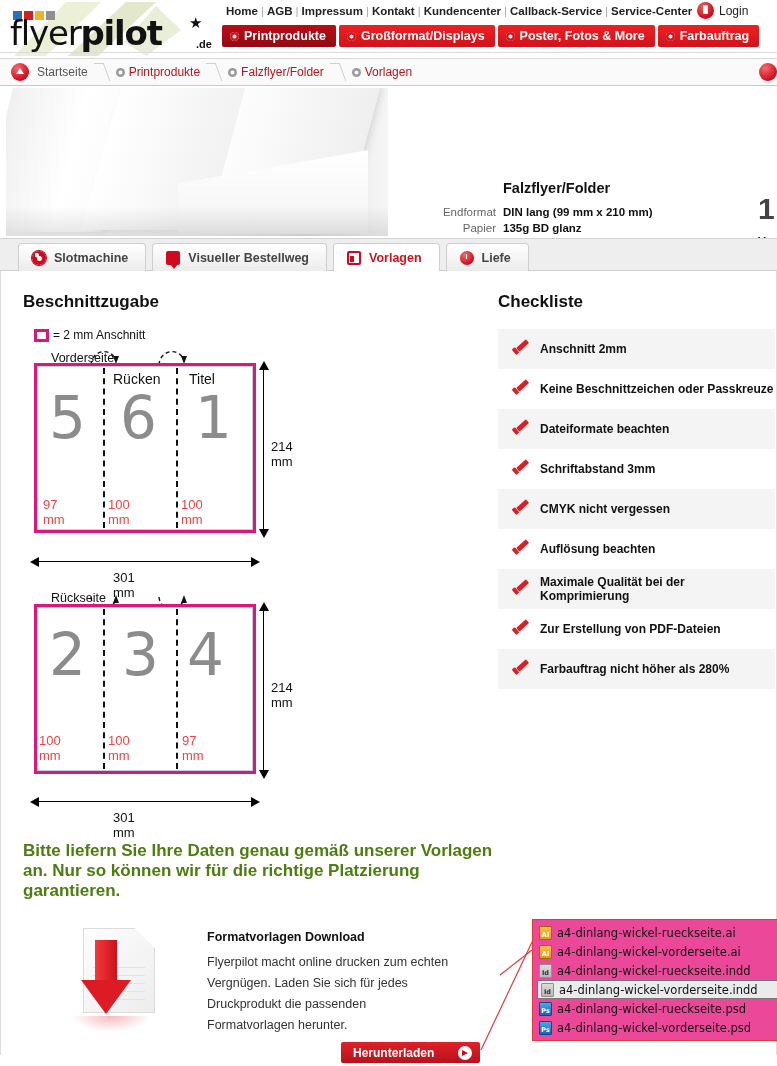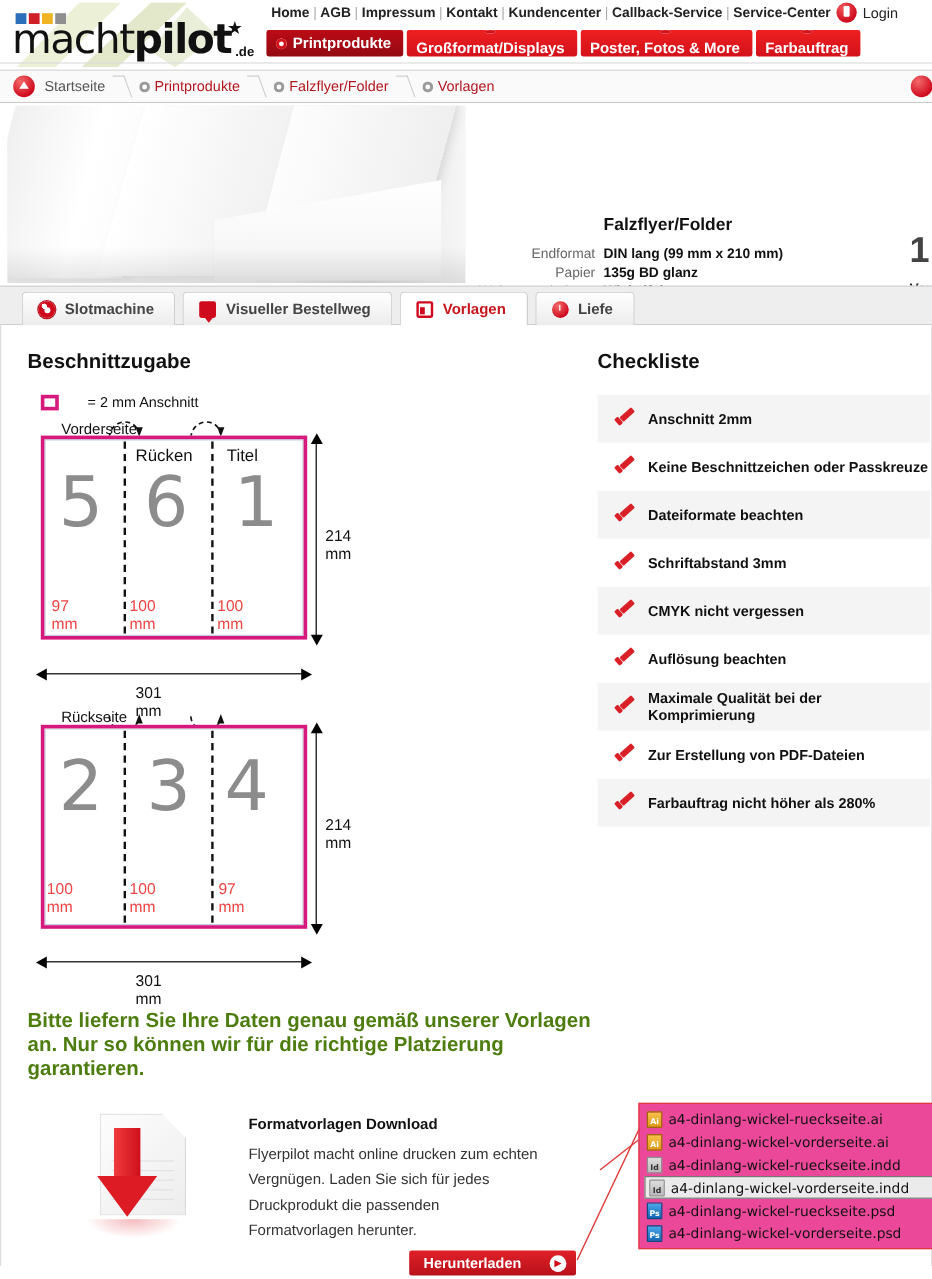--- a/index.html
+++ b/index.html
@@ -52,21 +52,21 @@
   }
   .login-lbl { font-size:12px; color:#222; }
 
   .mainnav { position:absolute; left:222px; top:25px; display:flex; gap:3px; }
   .navbtn {
     height:22px; padding:0 10px 0 8px; display:flex; align-items:center; gap:5px;
     color:#fff; font-size:12.5px; font-weight:bold; white-space:nowrap;
     border-radius:2px;
   }
   .navbtn.dark { background:linear-gradient(to bottom,#bb0b16,#930a12); }
-  .navbtn.bright { background:linear-gradient(to bottom,#ee2020,#d3111b);flex-direction:column; }
+  .navbtn.bright { background:linear-gradient(to bottom,#ee2020,#d3111b); }
   .navbtn .dot {
     width:9px; height:9px; border-radius:50%; background:#fff;
     box-shadow:inset 0 0 0 2.5px #d3111b;
   }
   .hdr-rule { position:absolute; left:0; top:52px; width:777px; height:1px; background:#ddd; }
 
   
   .crumbbar {
     position:relative; height:28px; background:#fafafa;
     border-top:1px solid #d8d8d8; border-bottom:1px solid #c9c9c9;
@@ -218,21 +218,21 @@
 
   
   .content { position:relative; height:784px; background:#fff;
              border-left:1px solid #dcdcdc; border-right:1px solid #dcdcdc; }
 
   .h2 { position:absolute; font-size:17px; font-weight:bold; color:#111; }
   #h-beschnitt { left:22px; top:21px; }
   #h-check { left:497px; top:21px; }
 
   
-  .legend { position:absolute; left:33px; top:57px; display:flex; align-items:center; gap:24px; }
+  .legend { position:absolute; left:33px; top:57px; display:flex; align-items:center; gap:4px; }
   .legend .sq { width:15px; height:13px; border:3px solid #d6197d; background:#fff; }
   .legend .lbl { font-size:12px; color:#111; }
 
   
   .diagram { position:absolute; }
   .dg-caption { position:absolute; font-size:12.5px; color:#111;margin-left:28px; }
   .dg-box {
     position:absolute; border:3px solid #d6197d; background:#fff;
     box-shadow:inset 0 0 0 1px #c3cfdd;
   }
@@ -354,21 +354,21 @@
       <path d="M60 0 L95 0 L40 54 L8 54 Z" fill="#e9eed2" opacity=".9"></path>
       <path d="M120 0 L150 0 L92 54 L62 54 Z" fill="#dde4c0" opacity=".85"></path>
       <path d="M150 4 L175 28 L140 54 L118 40 Z" fill="#e4ead0" opacity=".8"></path>
     </svg>
     <div class="logo-squares">
       <i style="background:#2b6fbb"></i>
         <i style="background:#d02027"></i>
         <i style="background:#f0b323"></i>
         <i style="background:#8f8f8f"></i>
     </div>
-    <div class="logo-text"><span class="thin">macht</span><b>pilot</b></div>
+    <div class="logo-text"><span class="thin">flyer</span><b>pilot</b></div>
     <div class="logo-star">★</div>
     <div class="logo-de">.de</div>
   </div>
 
   <div class="toplinks" id="toplinks"><a href="#">Home</a><span class="sep">|</span><a href="#">AGB</a><span class="sep">|</span><a href="#">Impressum</a><span class="sep">|</span><a href="#">Kontakt</a><span class="sep">|</span><a href="#">Kundencenter</a><span class="sep">|</span><a href="#">Callback-Service</a><span class="sep">|</span><a href="#">Service-Center</a></div>
 
   <div class="login-btn">
     <div class="login-circ"></div>
     <div class="login-lbl">Login</div>
   </div>

